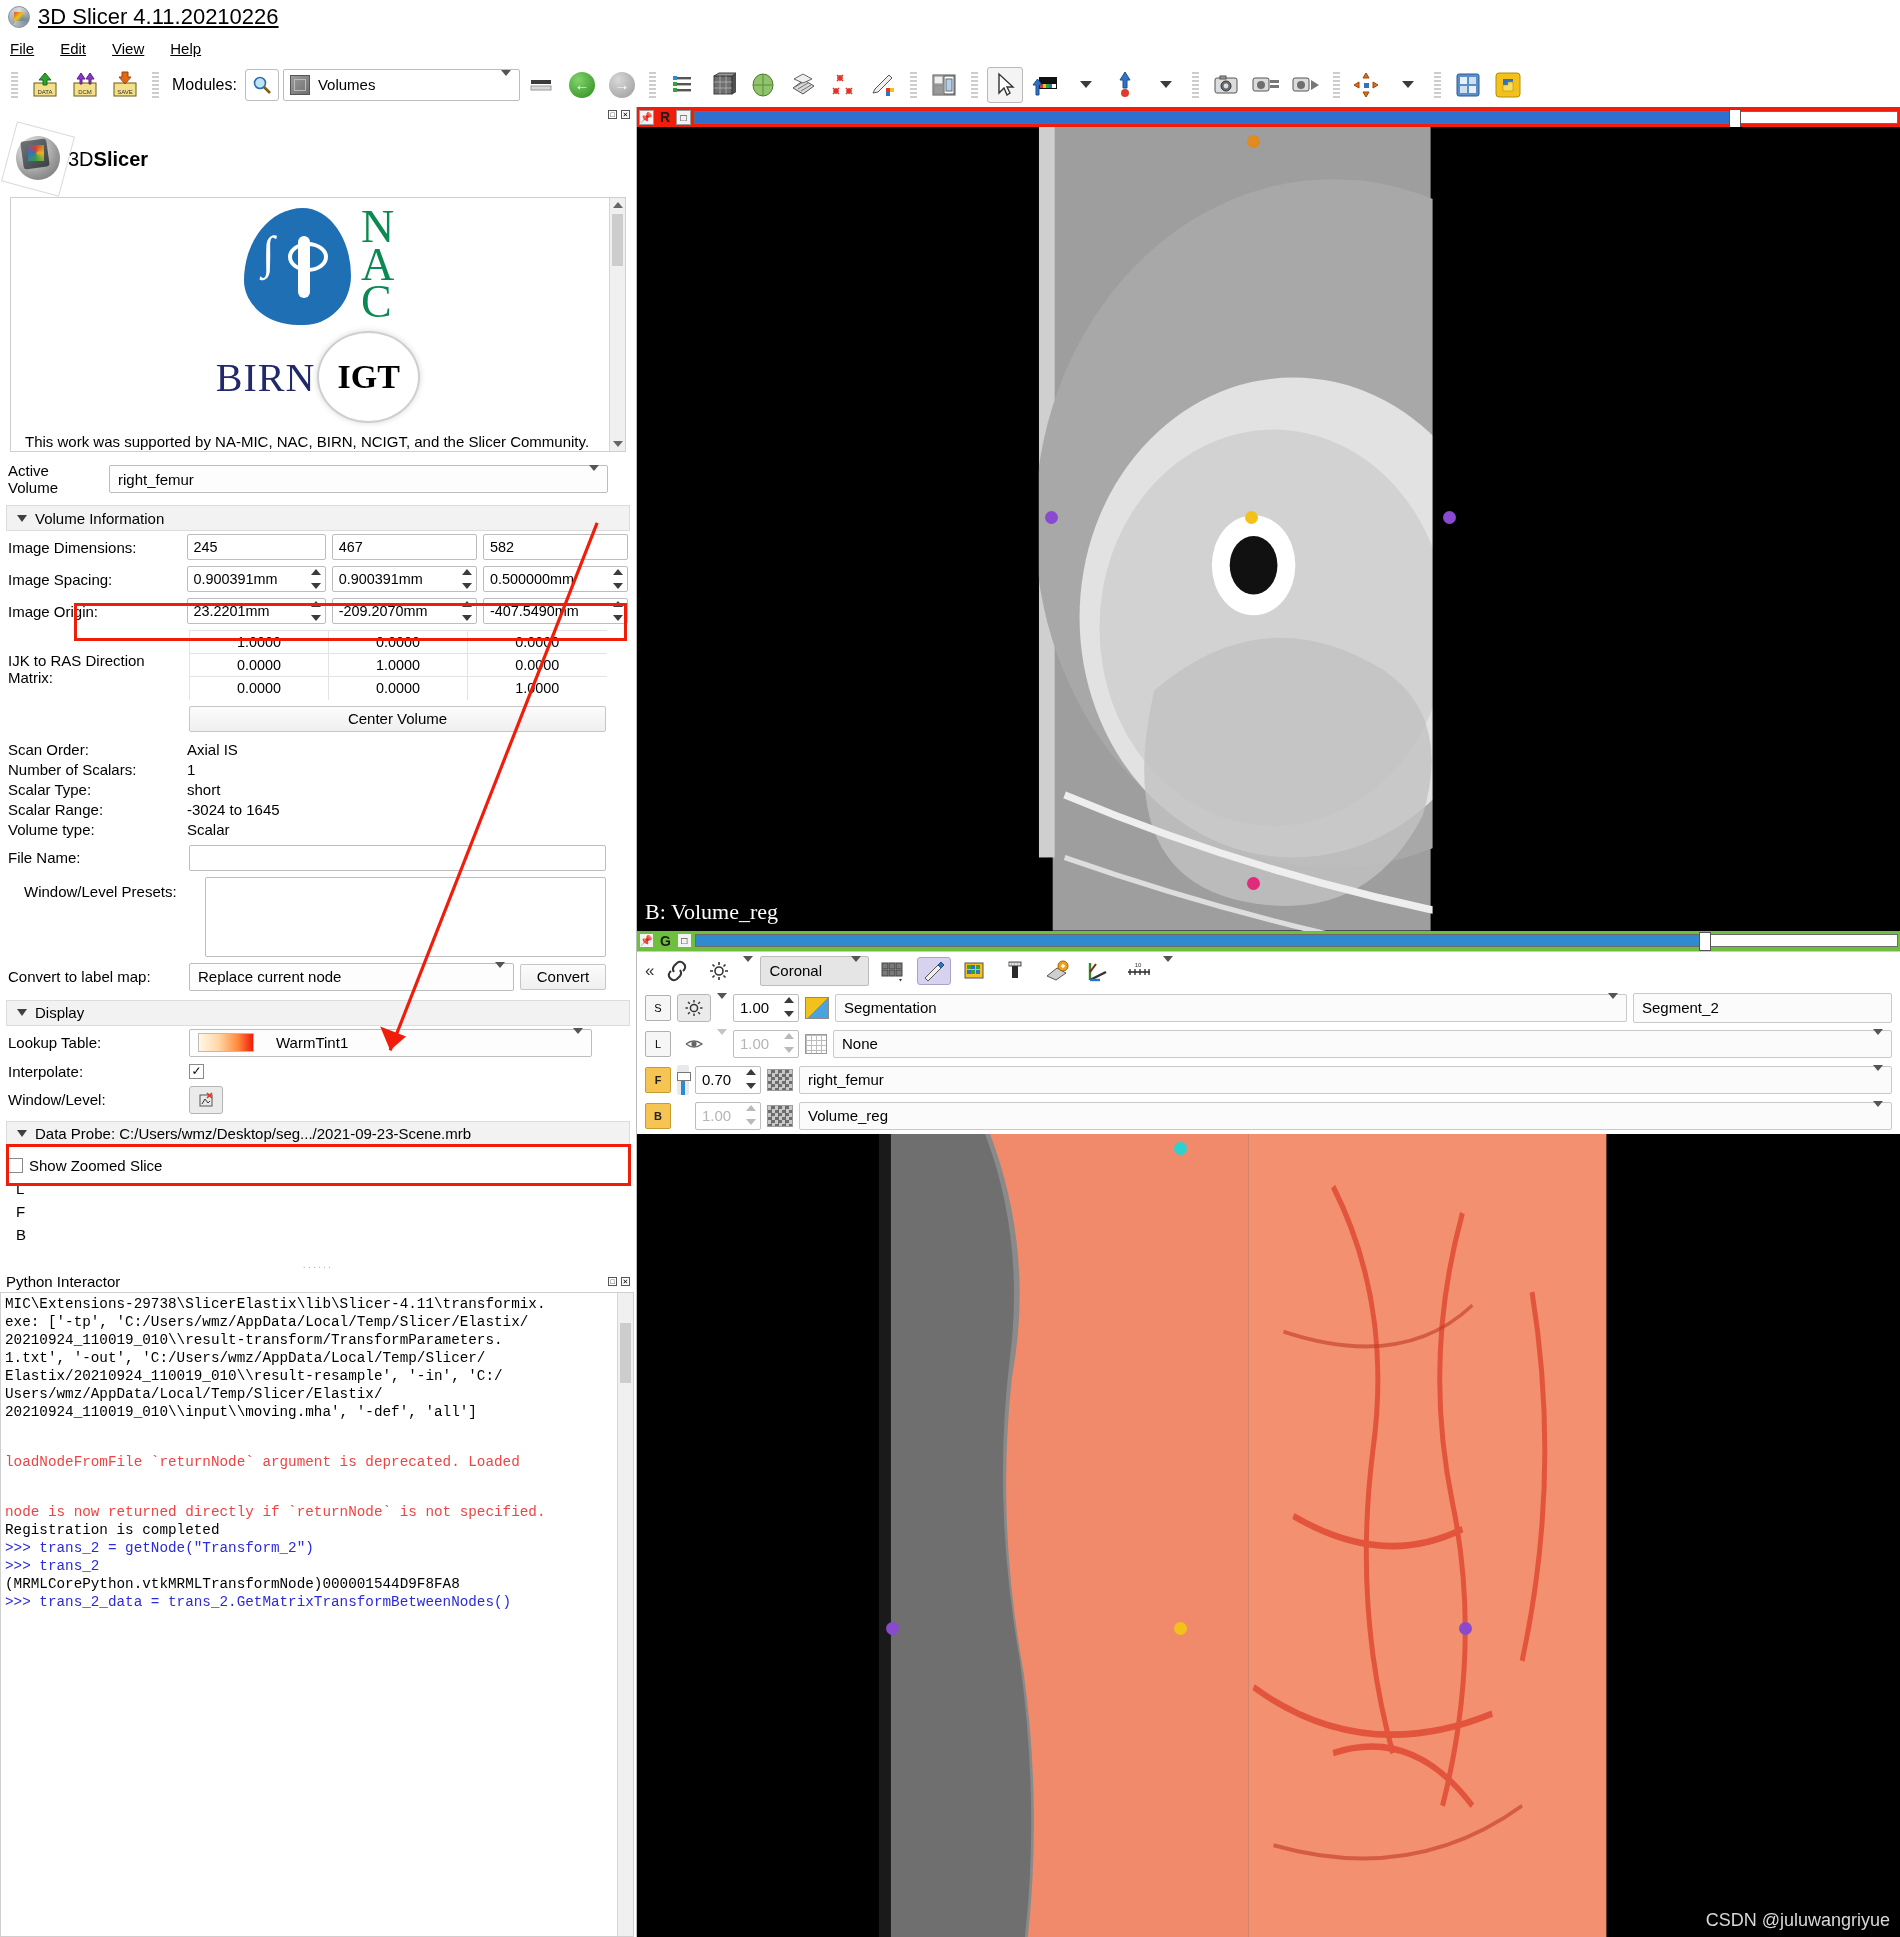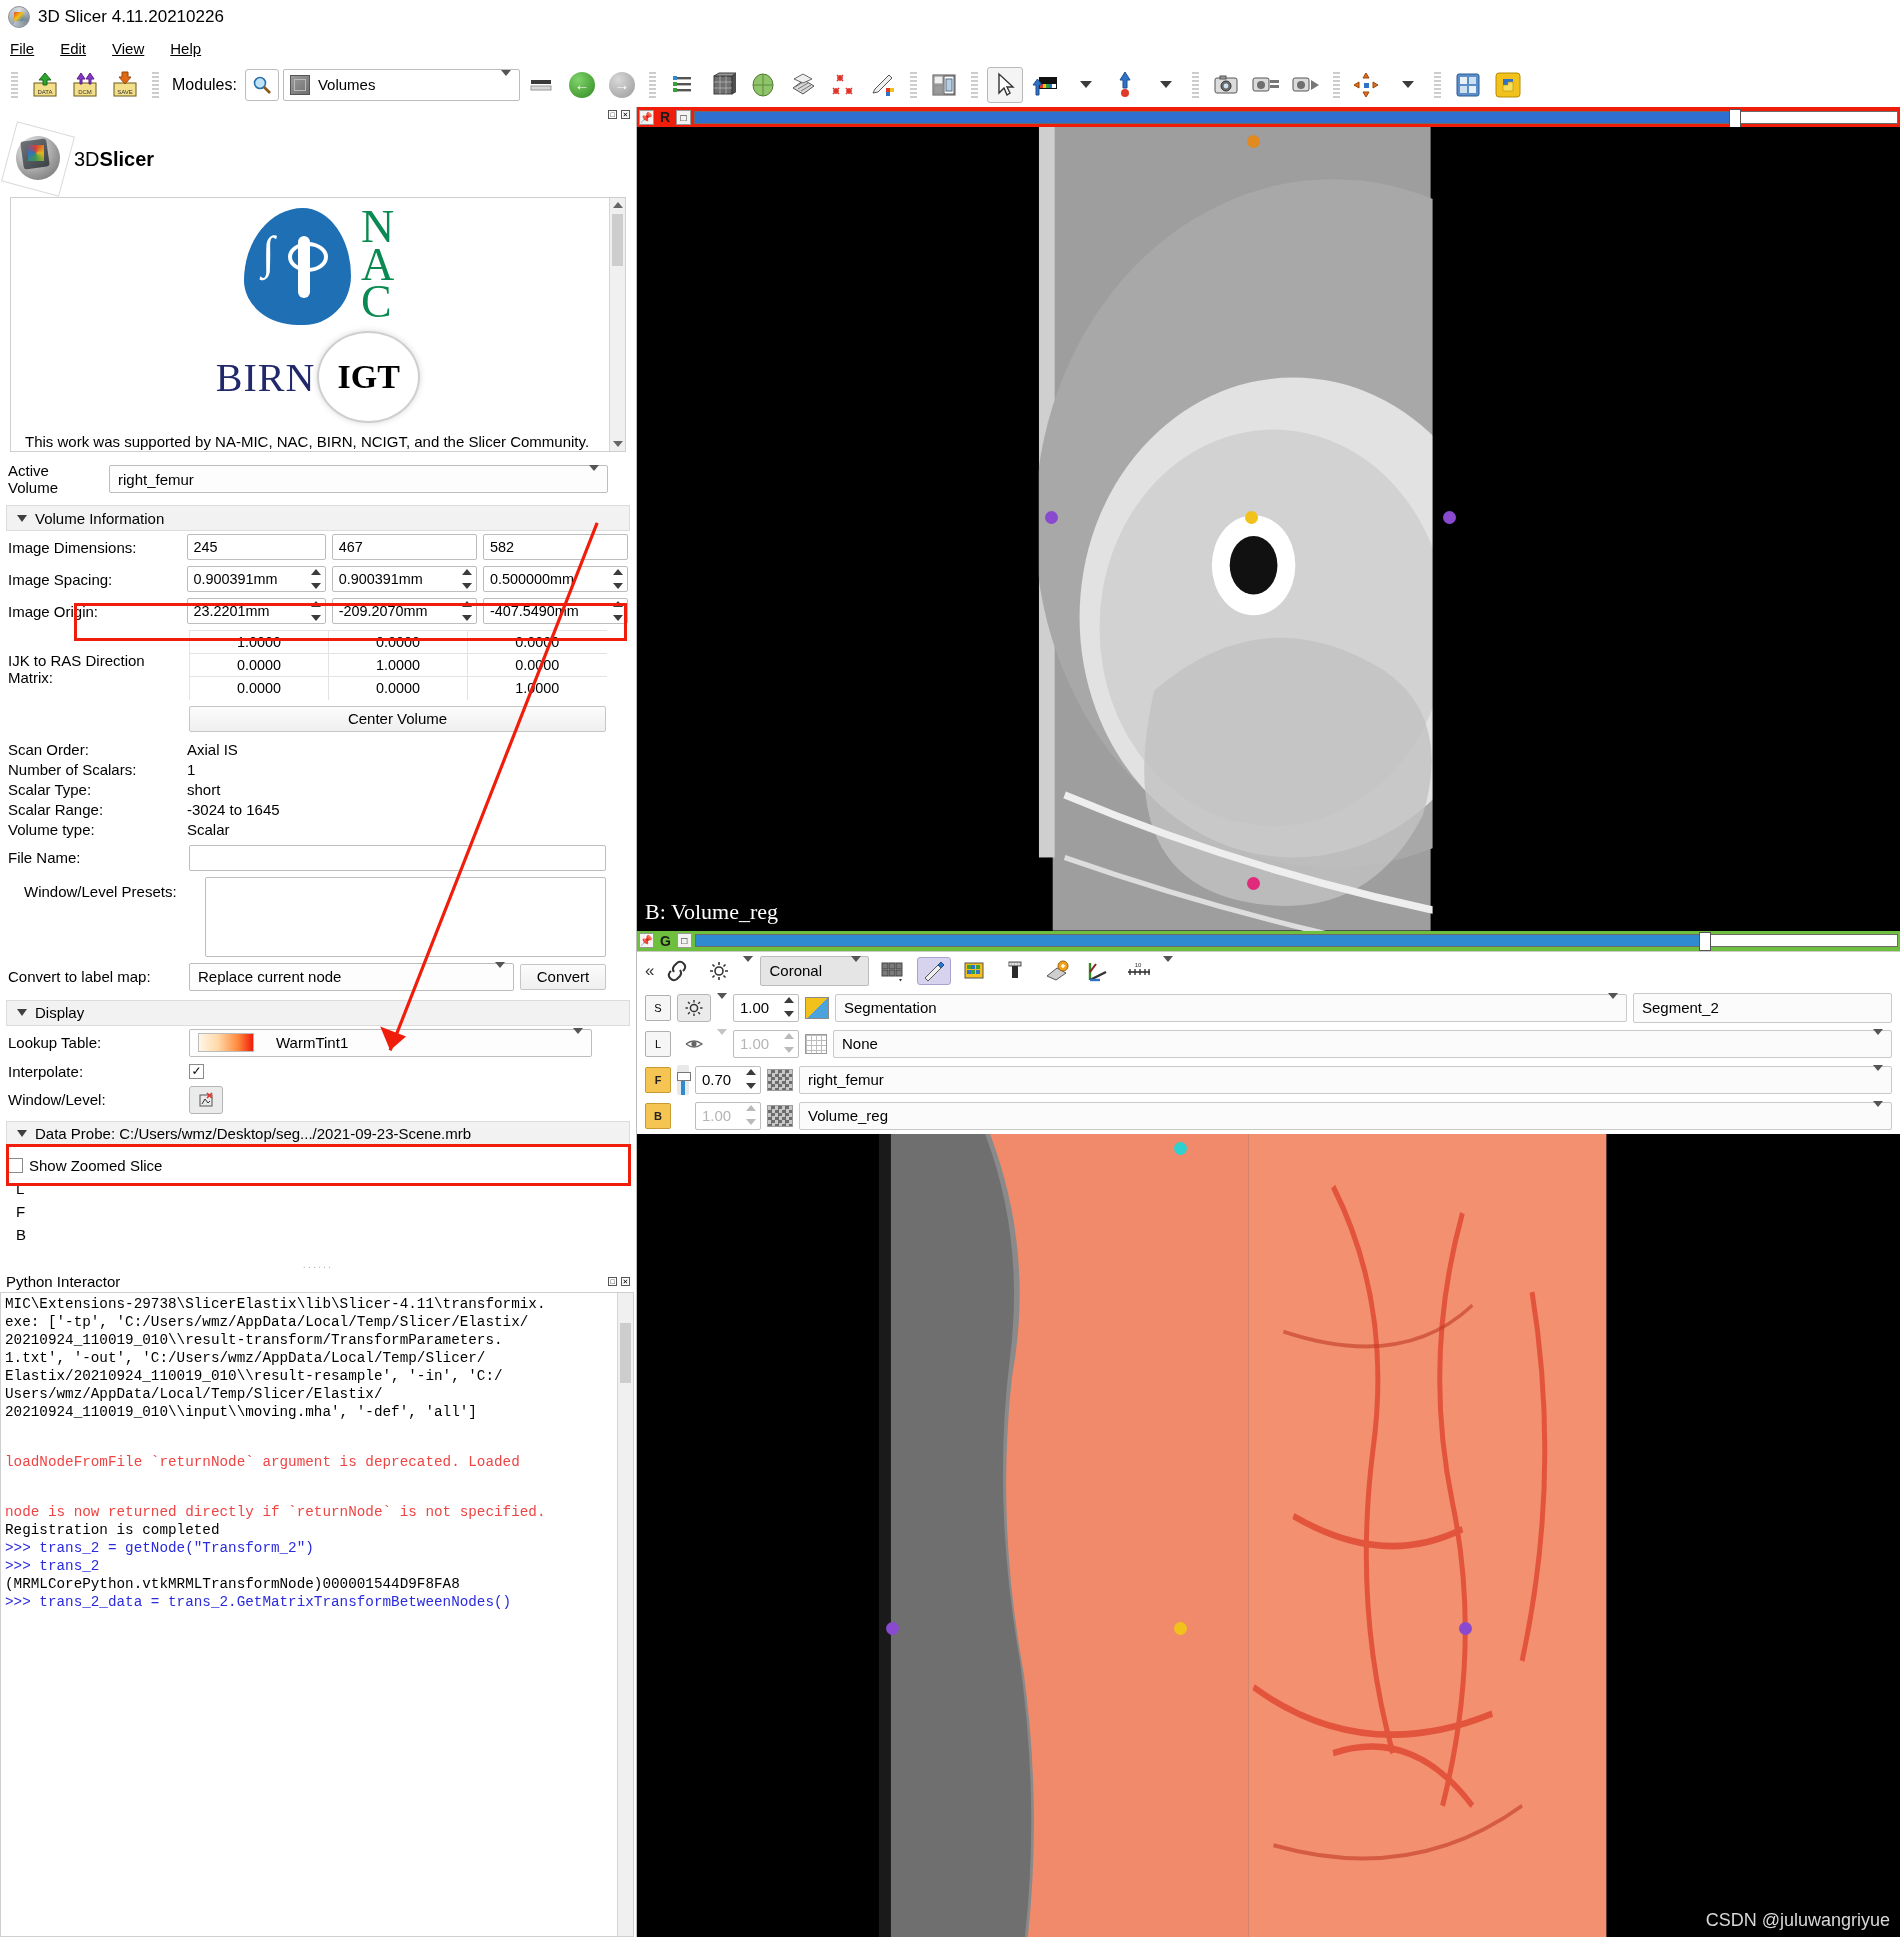--- a/index.html
+++ b/index.html
@@ -12,21 +12,21 @@
   }
   .app { width:1900px; height:1937px; position:relative; background:#f0f0f0; }
 
   
   .titlebar { height:34px; background:#fff; display:flex; align-items:center; padding-left:8px; gap:8px; }
   .titlebar .app-icon { width:22px; height:22px; border-radius:50%;
      background:conic-gradient(from 220deg,#9aa7b0,#d8dde0 40%,#7e8a93 70%,#b9c2c8);
      border:1px solid #8a9097; position:relative; }
   .titlebar .app-icon::after{content:"";position:absolute;left:5px;top:5px;width:9px;height:9px;
      background:linear-gradient(135deg,#e04b2a,#f2c017 50%,#2f7fd0);border-radius:1px;}
-  .title-text { font-size:17px; }
+  .title-text { font-size:22px;text-decoration:underline; }
 
   
   .menubar { height:28px; background:#fff; display:flex; align-items:center; padding-left:10px; gap:26px; font-size:15px; }
   .menubar span { cursor:default; }
   .menubar u { text-decoration:underline; }
 
   
   .toolbar { height:46px; background:#fff; display:flex; align-items:center; padding:0 6px; gap:4px;
              border-bottom:1px solid #d7d7d7; }
   .tb-sep { width:7px; height:26px; background:
@@ -54,21 +54,21 @@
 
   
   .main { position:absolute; top:107px; left:0; width:1900px; height:1830px; display:flex; }
 
   
   .leftpanel { width:637px; height:100%; background:#fff; position:relative;
                border-right:1px solid #bdbdbd; display:flex; flex-direction:column; }
   .panel-topbar{height:14px;background:#fff;display:flex;justify-content:flex-end;align-items:center;gap:4px;padding-right:6px;}
   .mini-icon{width:9px;height:9px;border:1px solid #555;font-size:7px;line-height:7px;text-align:center;}
 
-  .logo-row{height:76px;display:flex;align-items:center;padding-left:8px;gap:6px;}
+  .logo-row{height:76px;display:flex;align-items:center;padding-left:8px;}
   .slicer-logo{width:60px;height:62px;position:relative;}
   .slicer-logo .sph{position:absolute;left:8px;top:8px;width:44px;height:44px;border-radius:50%;
      background:radial-gradient(circle at 35% 30%,#f2f2f2,#9a9a9a 60%,#6b6b6b);}
   .slicer-logo .cut{position:absolute;left:14px;top:12px;width:26px;height:28px;border-radius:3px;
      background:linear-gradient(145deg,#6e7478,#3c4145);transform:rotate(-8deg);}
   .slicer-logo .px{position:absolute;left:20px;top:17px;width:16px;height:16px;
      background:conic-gradient(#e53c2a,#f3c11c,#3ba34a,#2f73c8,#e53c2a);opacity:.9;}
   .slicer-logo .star{position:absolute;left:0;top:0;width:60px;height:62px;
      border:1px solid #dadada;transform:rotate(15deg);}
   .logo-text{font-size:20px;}

